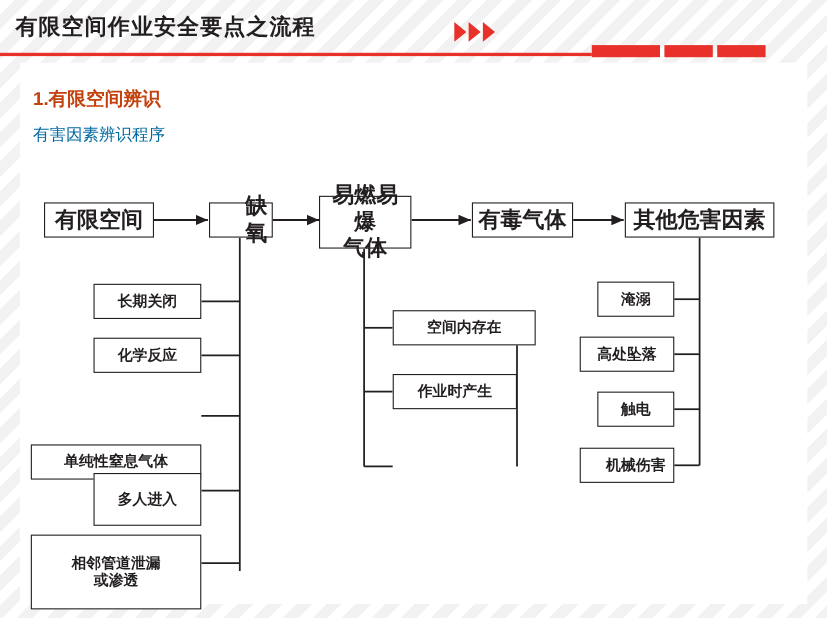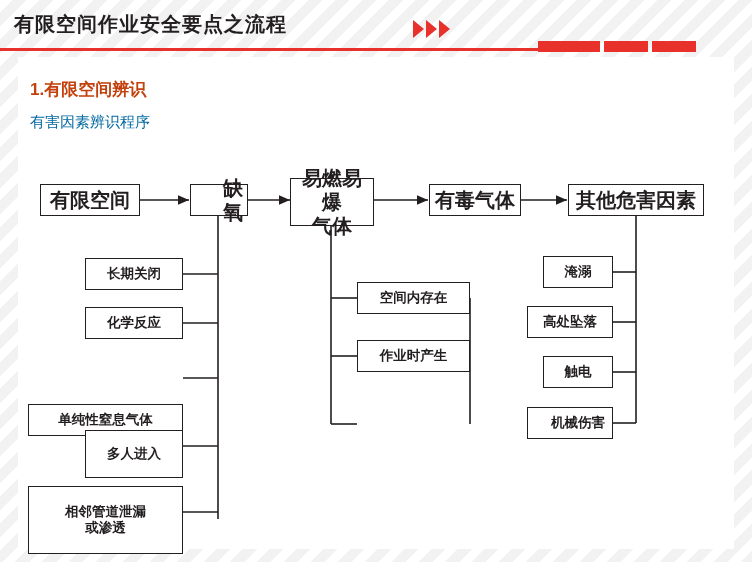--- a/index.html
+++ b/index.html
@@ -184,21 +184,21 @@
     <span>单纯性窒息气体</span>
   </div>
   <div class="node" style="left:85px; top:430px; width:98px; height:48px;">
     <span>多人进入</span>
   </div>
   <div class="node" style="left:28px; top:486px; width:155px; height:68px; flex-direction:column;">
     <span>相邻管道泄漏</span>
     <span>或渗透</span>
   </div>
 
-  <div class="node" style="left:357px; top:282px; width:113px; height:32px;">
+  <div class="node" style="left:357px; top:282px; width:130px; height:32px;">
     <span>空间内存在</span>
   </div>
   <div class="node" style="left:357px; top:340px; width:113px; height:32px;">
     <span>作业时产生</span>
   </div>
 
   <div class="node" style="left:543px; top:256px; width:70px; height:32px;">
     <span>淹溺</span>
   </div>
   <div class="node" style="left:527px; top:306px; width:86px; height:32px;">

